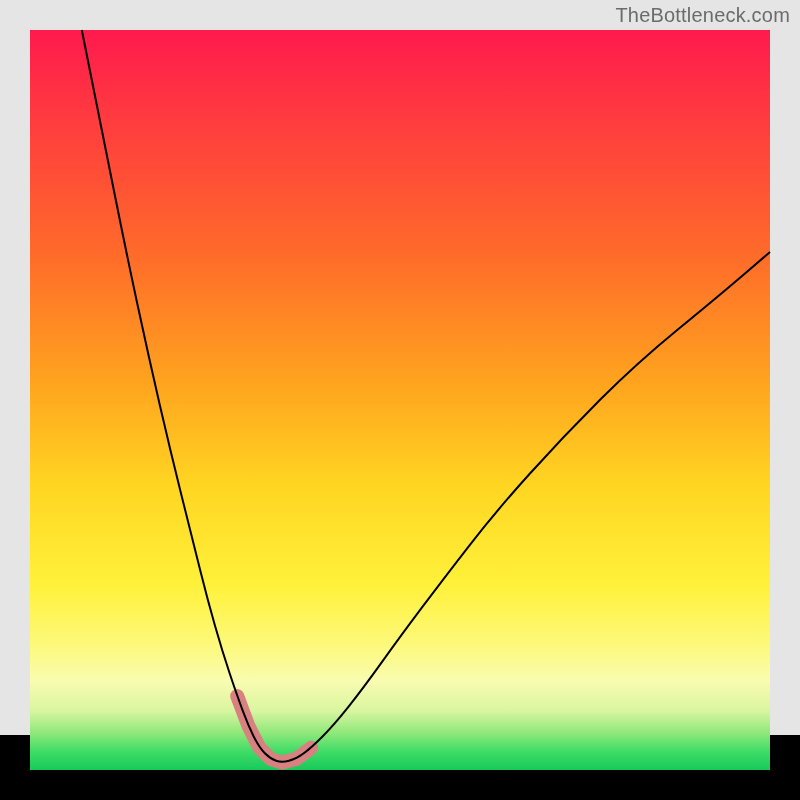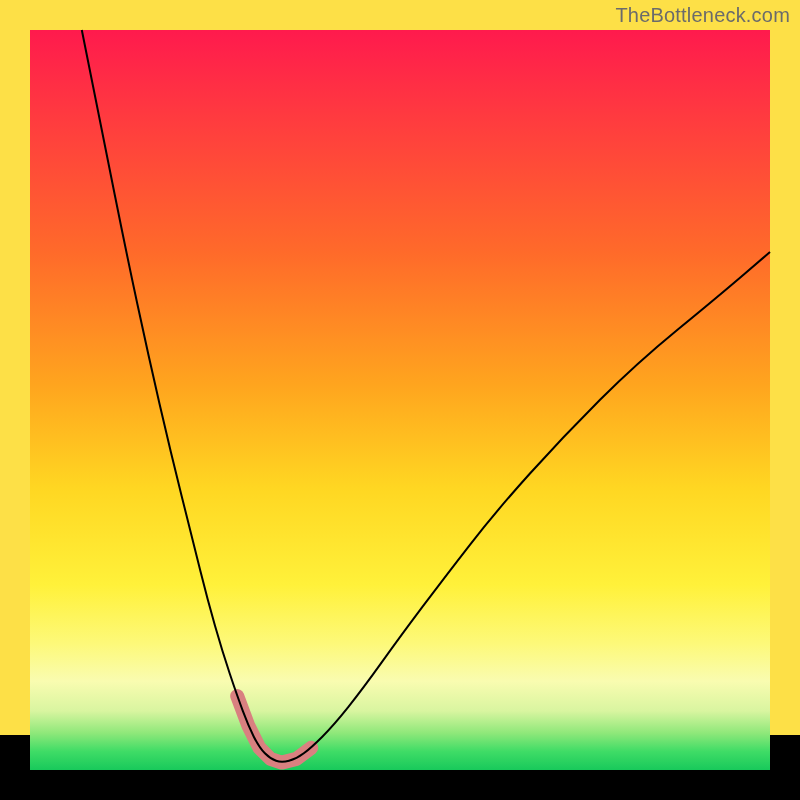--- a/index.html
+++ b/index.html
@@ -8,21 +8,21 @@
     width: 800px;
     height: 800px;
     overflow: hidden;
     background: #000;
     font-family: Arial, Helvetica, sans-serif;
   }
   .stage {
     position: relative;
     width: 800px;
     height: 735px;
-    background: #fde047;
+    background: #e5e5e5;
   }
   .plot {
     position: absolute;
     left: 30px;
     top: 30px;
     width: 740px;
     height: 740px;
     
     background: linear-gradient(
       to bottom,

